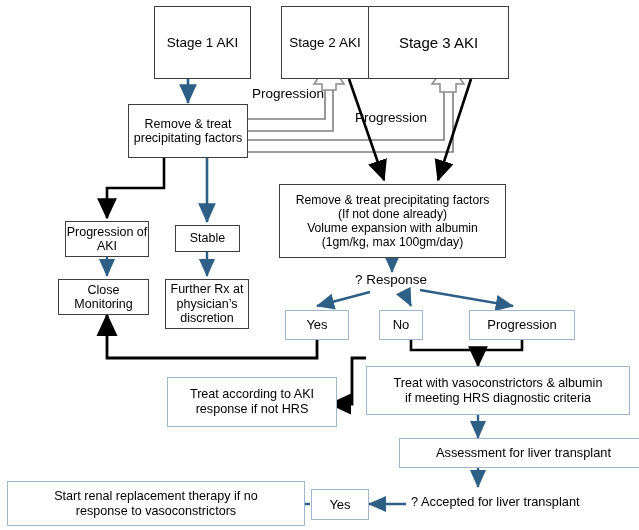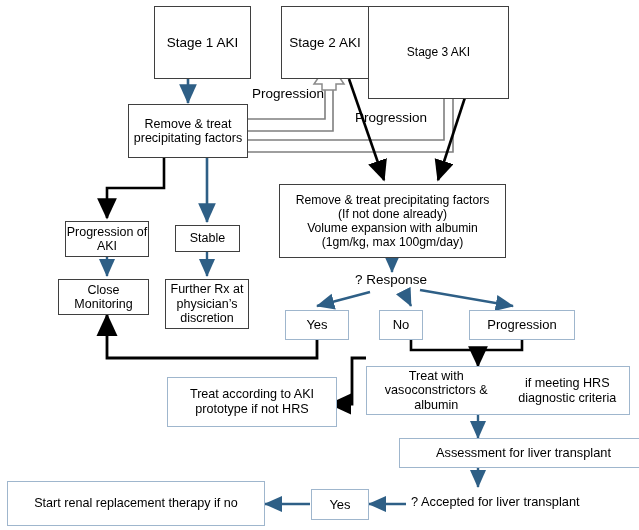--- a/index.html
+++ b/index.html
@@ -113,21 +113,21 @@
       <line x1="310" y1="504" x2="265" y2="504" stroke="#2e5f86" stroke-width="2.4" marker-end="url(#arrB)"></line>
     </g>
   </svg>
 
   <div class="box dark" style="left:154px;top:6px;width:97px;height:73px;font-size:13.5px;">
     <span>Stage 1 AKI</span>
   </div>
   <div class="box dark" style="left:262px;top:6px;width:88px;height:73px;font-size:13.5px;margin-left:19px;">
     <span>Stage 2 AKI</span>
   </div>
-  <div class="box dark" style="left:368px;top:6px;width:141px;height:93px;font-size:12px;">
+  <div class="box dark" style="left:368px;top:6px;width:141px;height:73px;font-size:15px;">
     <span>Stage 3 AKI</span>
   </div>
 
   <div class="label" style="left:252px;top:86px;font-size:13.5px;">Progression</div>
   <div class="label" style="left:355px;top:110px;font-size:13.5px;">Progression</div>
 
   <div class="box dark" style="left:128px;top:104px;width:120px;height:54px;font-size:12.5px;flex-direction:column;">
     <span style="display:block;padding:0 4px;">Remove &amp; treat precipitating factors</span>
   </div>
 
@@ -156,37 +156,38 @@
   <div class="box blue" style="left:285px;top:310px;width:64px;height:30px;font-size:13px;">
     <span>Yes</span>
   </div>
   <div class="box blue" style="left:379px;top:310px;width:44px;height:30px;font-size:13px;">
     <span>No</span>
   </div>
   <div class="box blue" style="left:469px;top:310px;width:106px;height:30px;font-size:13px;">
     <span>Progression</span>
   </div>
 
-  <div class="box blue" style="left:366px;top:366px;width:264px;height:49px;font-size:12.6px;flex-direction:row;">
+  <div class="box blue" style="left:366px;top:366px;width:264px;height:49px;font-size:12.6px;flex-direction:column;">
     <span>Treat with vasoconstrictors &amp; albumin</span>
     <span>if meeting HRS diagnostic criteria</span>
   </div>
 
   <div class="box blue" style="left:160px;top:377px;width:170px;height:50px;font-size:12.6px;flex-direction:column;margin-left:7px;">
     <span>Treat according to AKI</span>
-    <span>prototype if not HRS</span>
+    <span>response if not HRS</span>
   </div>
 
   <div class="box blue" style="left:383px;top:438px;width:249px;height:30px;font-size:12.8px;margin-left:16px;">
     <span>Assessment for liver transplant</span>
   </div>
 
   <div class="label" style="left:411px;top:494px;font-size:12.8px;">? Accepted for liver transplant</div>
 
   <div class="box blue" style="left:311px;top:489px;width:58px;height:31px;font-size:13px;">
     <span>Yes</span>
   </div>
 
-  <div class="box blue" style="left:7px;top:481px;width:258px;height:45px;font-size:12.6px;flex-direction:column;">
+  <div class="box blue" style="left:7px;top:481px;width:298px;height:45px;font-size:12.6px;flex-direction:column;">
     <span>Start renal replacement therapy if no</span>
+    <span>response to vasoconstrictors</span>
   </div>
 
 </div>
 
 </body></html>

